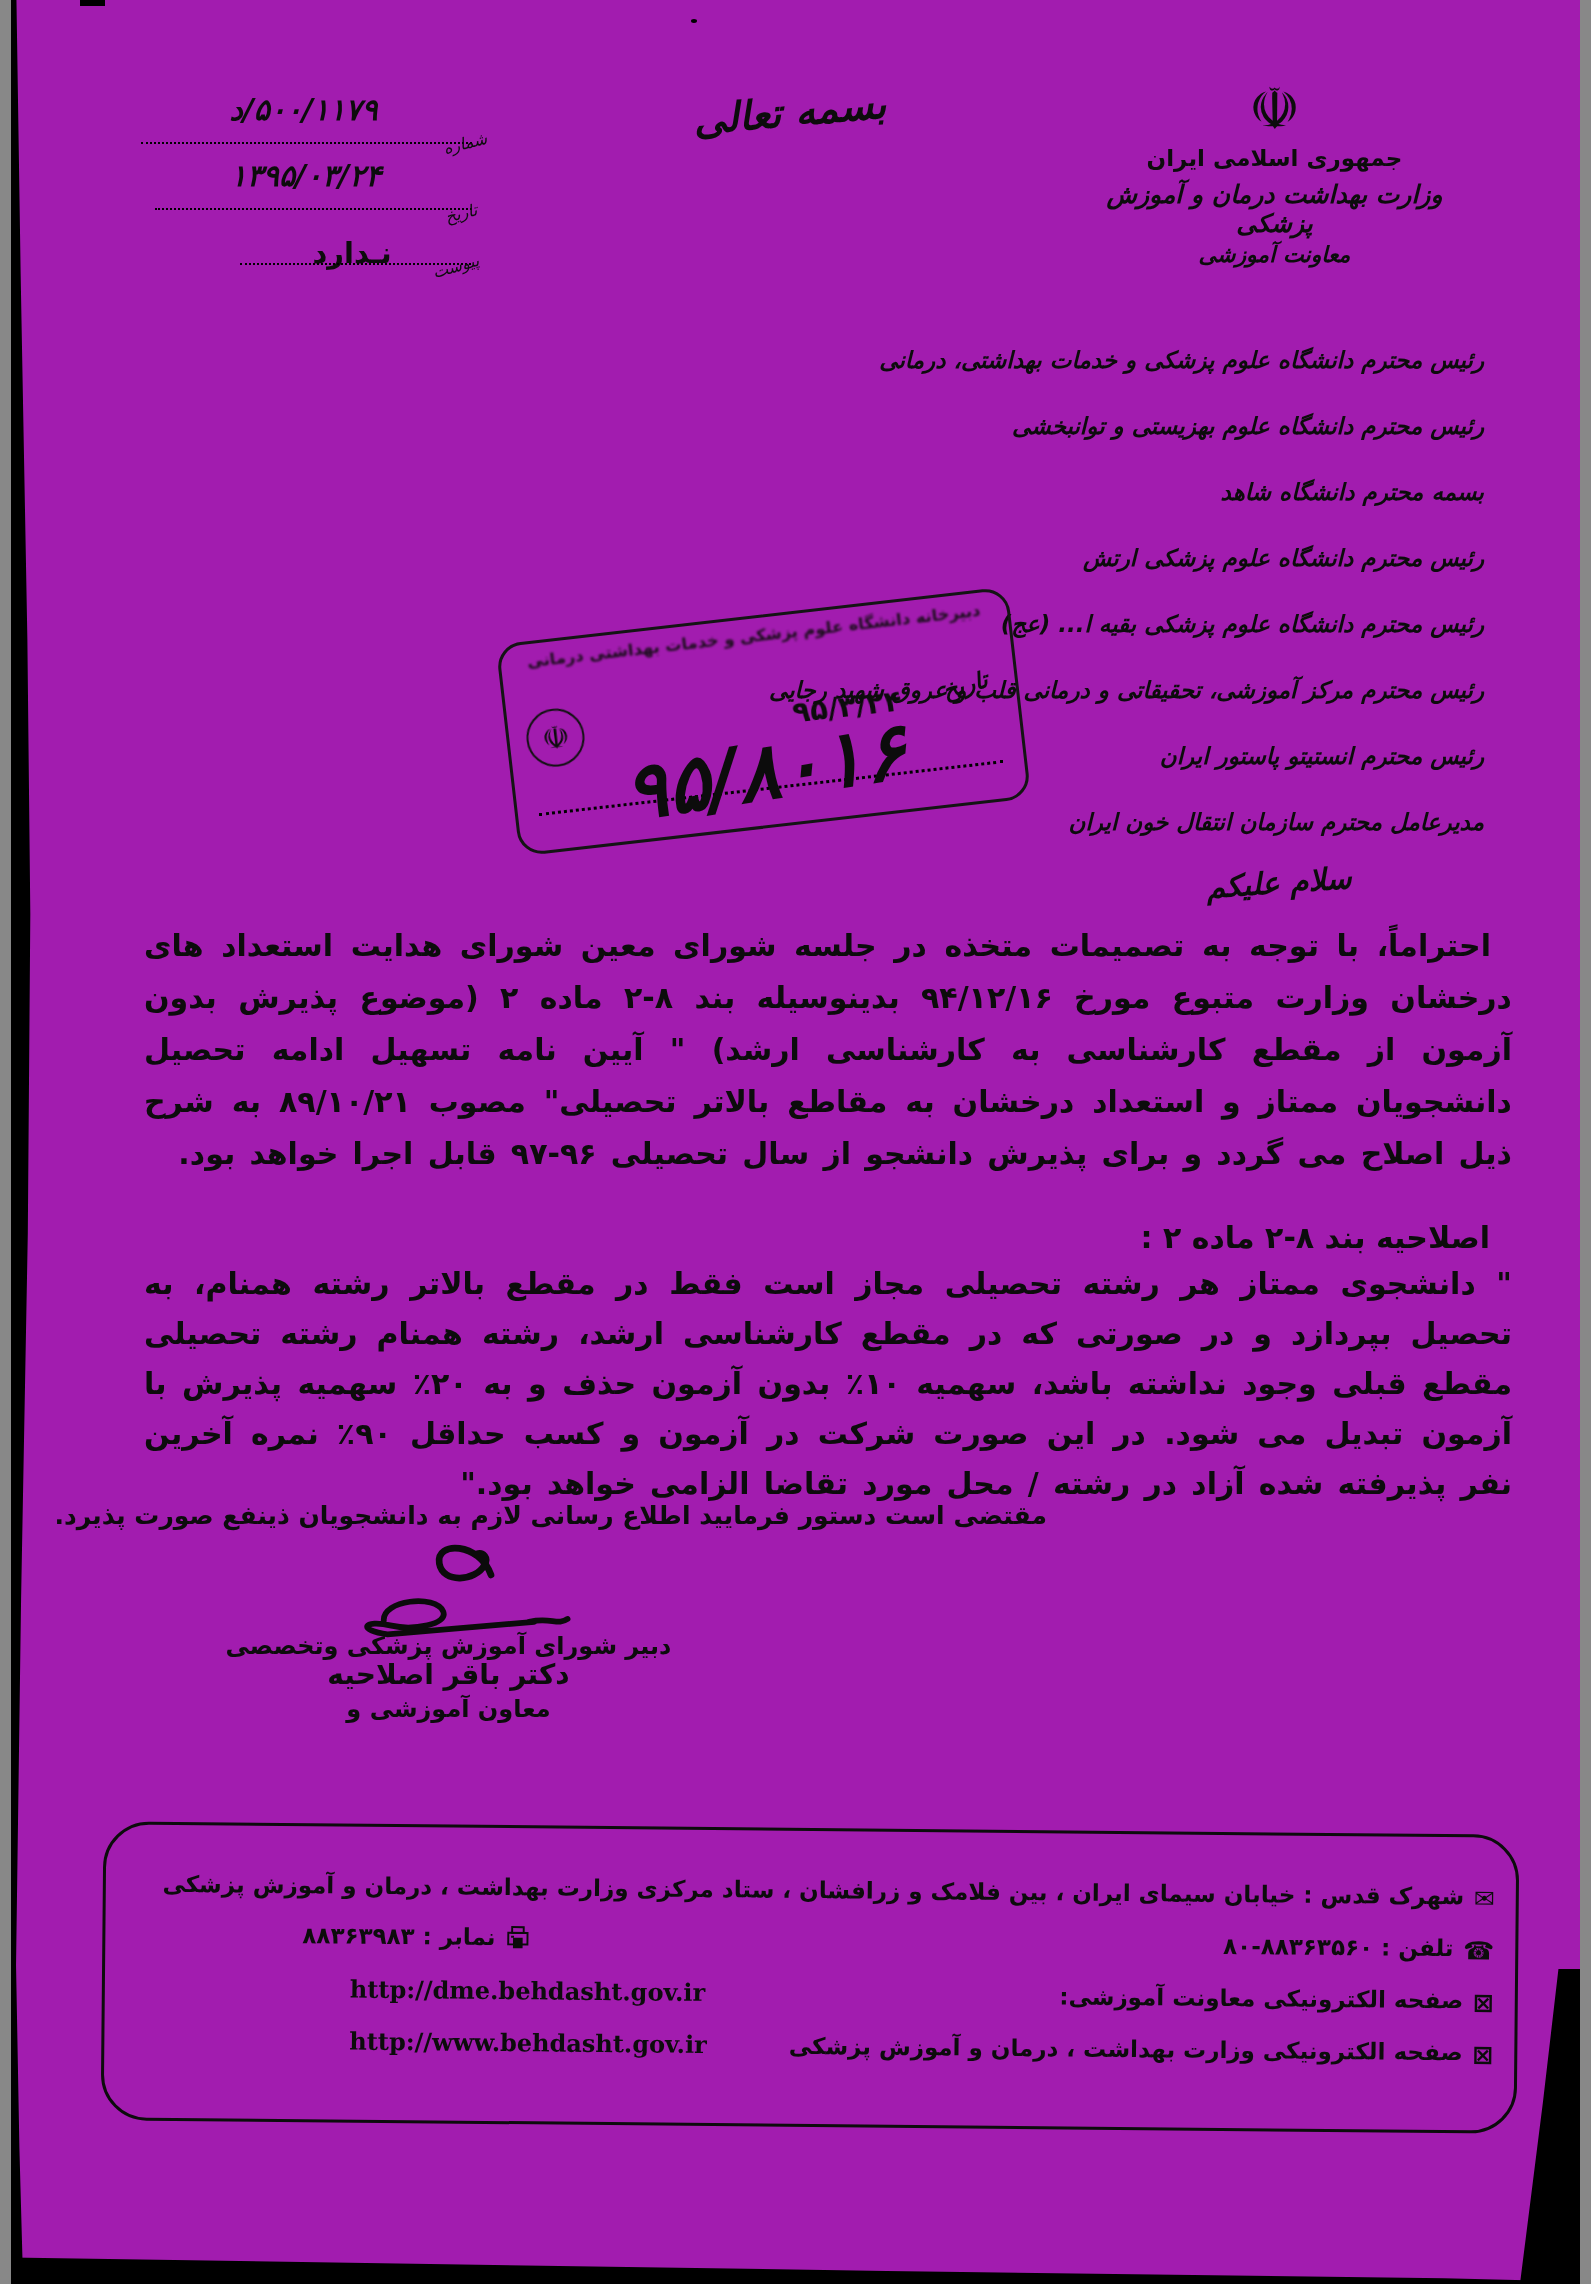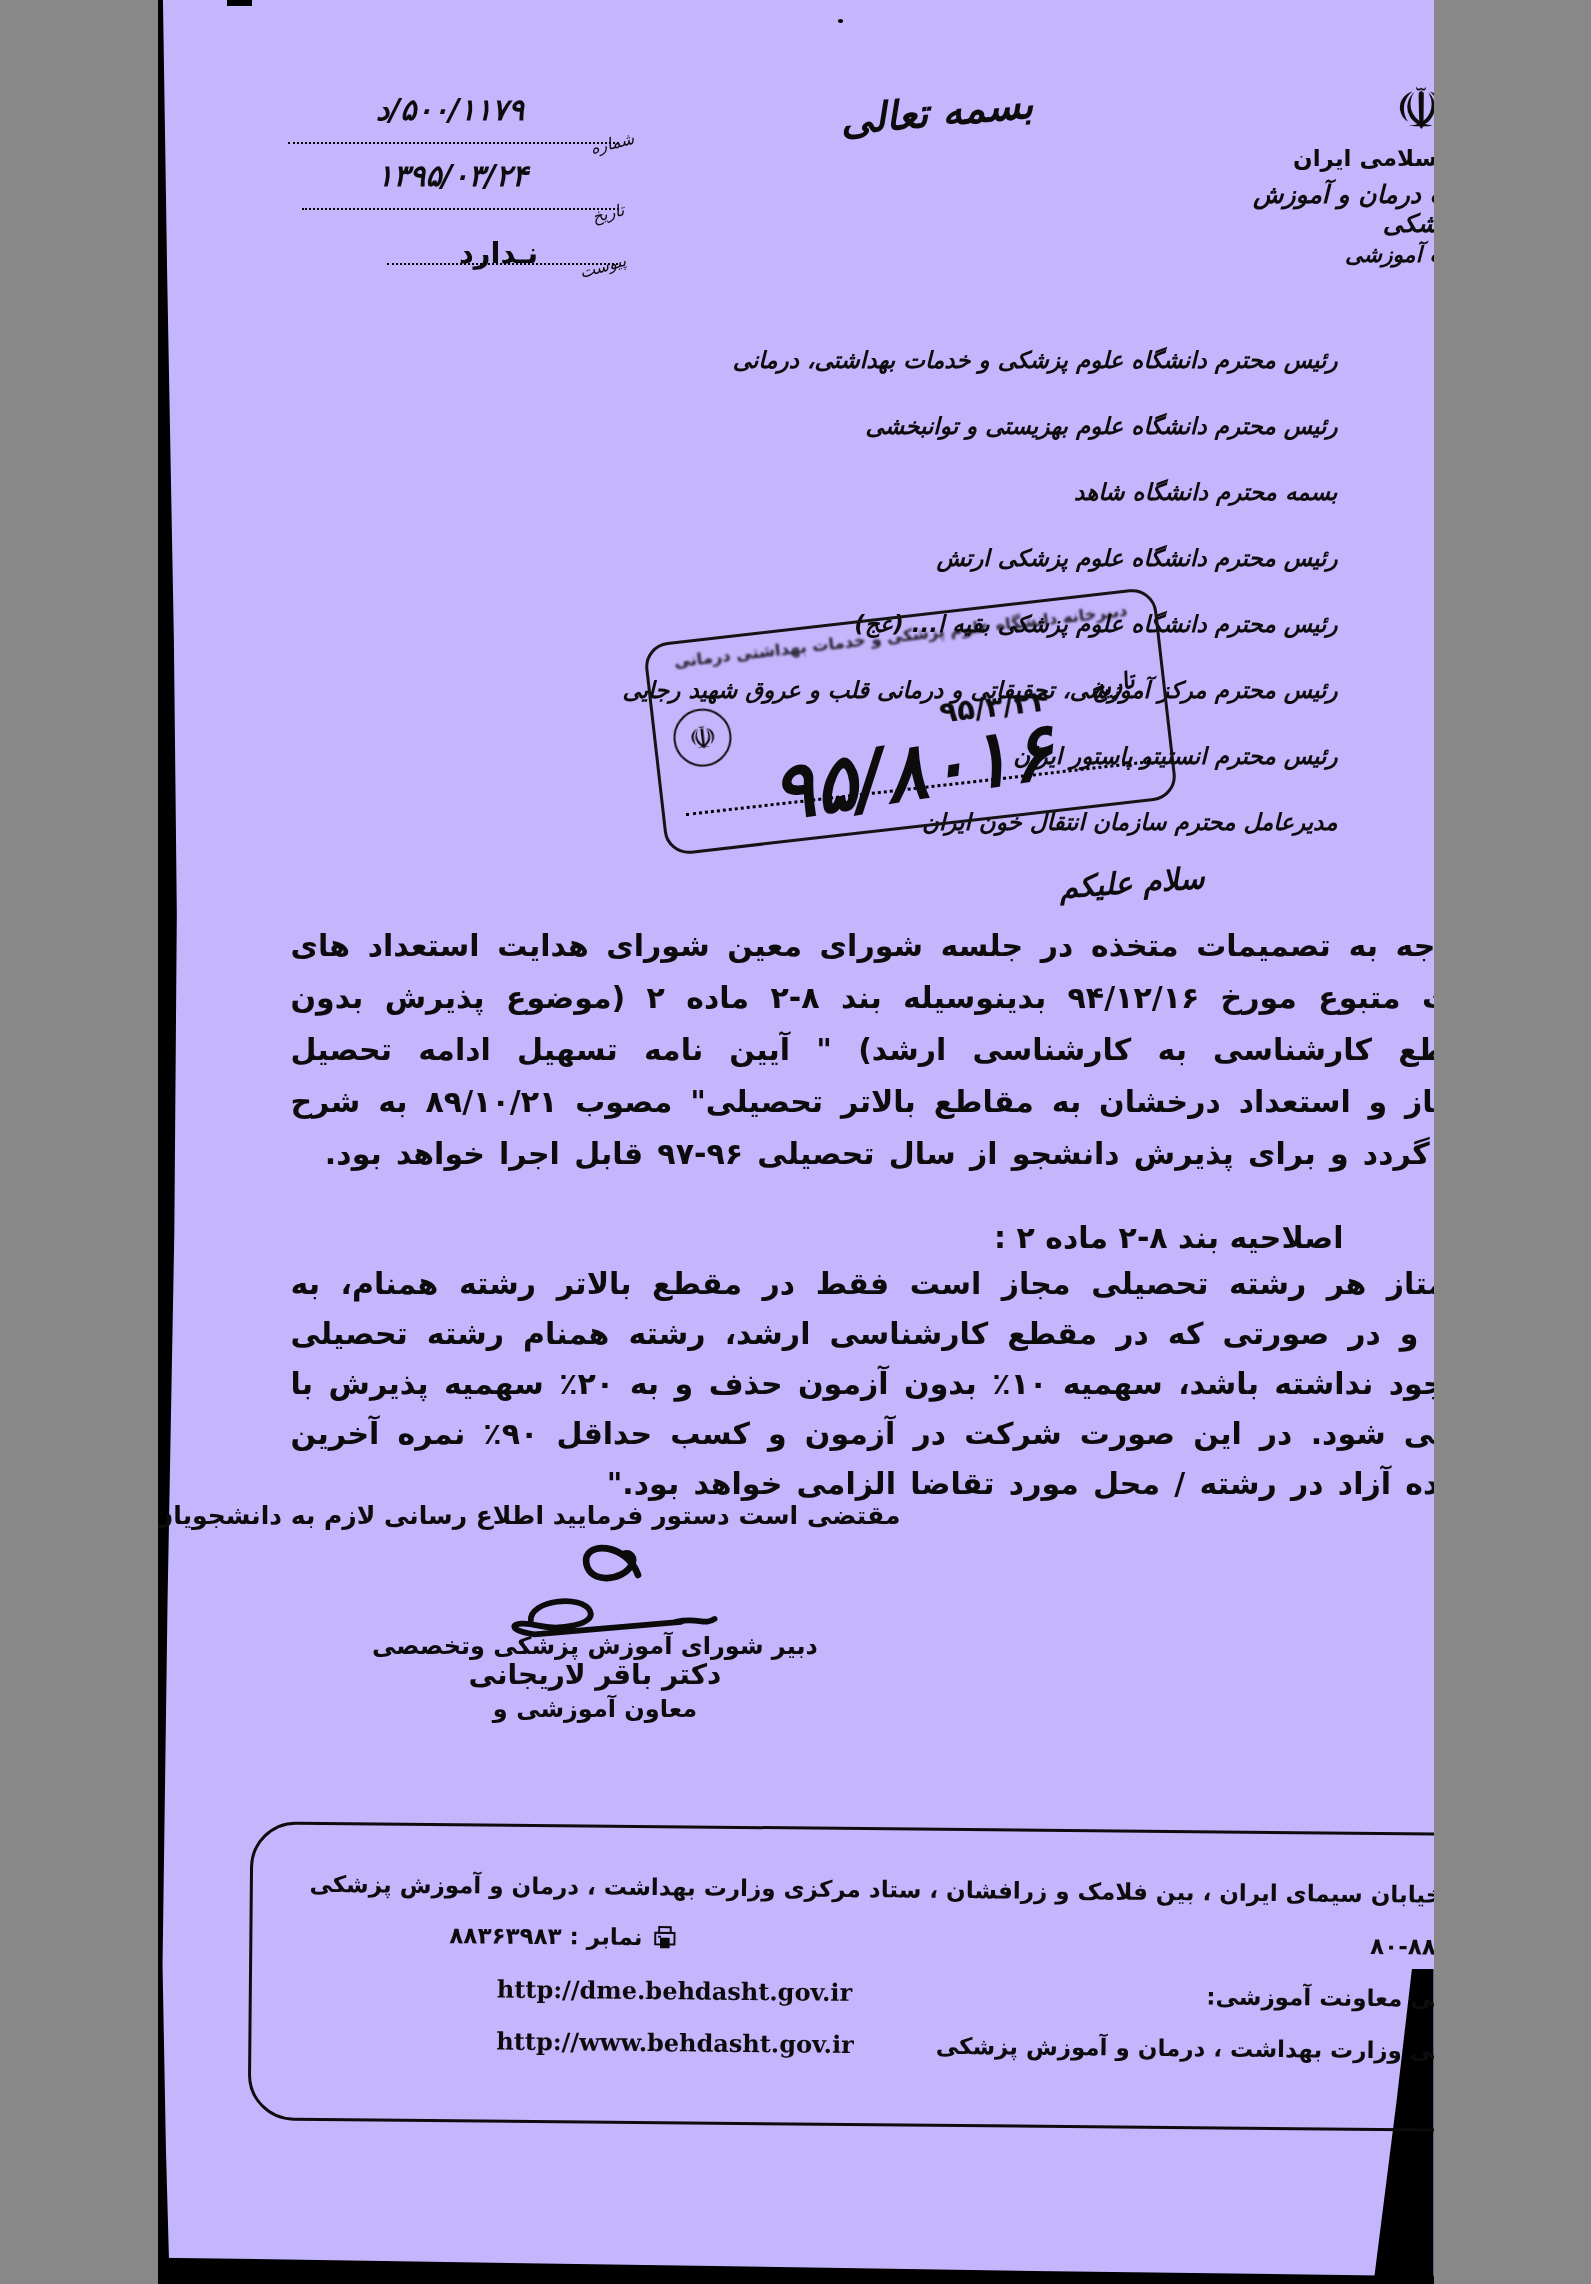--- a/index.html
+++ b/index.html
@@ -1,18 +1,18 @@
 <!DOCTYPE html>
 <html lang="fa"><head>
 <meta charset="utf-8">
 <style>
   html,body{margin:0;padding:0;background:#888;}
   .page{
-    position:relative;width:1276px;height:2285px;margin:0 auto;
-    background:#c4b5fd;overflow:hidden;color:#0c0c0c;
+    position:relative;width:1569px;height:2285px;margin:0 auto;
+    background:#a21caf;overflow:hidden;color:#0c0c0c;
     font-family:"DejaVu Sans", sans-serif;direction:rtl;
   }
   .abs{position:absolute;}
   .hw{font-style:italic;}
   
   .edge-left{left:0;top:0;width:21px;height:2285px;background:#000;
     clip-path:polygon(0 0,26% 0,46% 12%,78% 28%,92% 40%,80% 54%,48% 70%,24% 86%,40% 94%,58% 100%,0 100%);}
   .edge-bottom{left:0;top:2248px;width:1592px;height:37px;background:#000;
     clip-path:polygon(0 26%,55% 62%,90% 82%,100% 92%,100% 100%,0 100%);}
   .edge-right{right:0;top:1969px;width:77px;height:315px;background:#000;
@@ -141,21 +141,21 @@
 
   <div class="abs body-p2">" دانشجوی ممتاز هر رشته تحصیلی مجاز است فقط در مقطع بالاتر رشته همنام، به تحصیل بپردازد و در صورتی که در مقطع کارشناسی ارشد، رشته همنام رشته تحصیلی مقطع قبلی وجود نداشته باشد، سهمیه ۱۰٪ بدون آزمون حذف و به ۲۰٪ سهمیه پذیرش با آزمون تبدیل می شود. در این صورت شرکت در آزمون و کسب حداقل ۹۰٪ نمره آخرین نفر پذیرفته شده آزاد در رشته / محل مورد تقاضا الزامی خواهد بود."</div>
 
   <div class="abs closing">مقتضی است دستور فرمایید اطلاع رسانی لازم به دانشجویان ذینفع صورت پذیرد.</div>
 
   <svg class="abs sig-svg" viewBox="0 0 270 140" fill="none" stroke="#0b0b0b" stroke-linecap="round">
     <path d="M170 48 C158 14 112 12 116 36 C120 58 154 54 163 38 C168 30 162 24 155 26" stroke-width="7"></path>
     <path d="M58 96 C56 74 112 68 120 86 C126 100 88 106 66 101 C36 94 30 106 62 110 L215 97" stroke-width="6"></path>
     <path d="M210 97 C232 92 240 101 250 94" stroke-width="6"></path>
   </svg>
-  <div class="abs sig-name">دکتر باقر لاریجانی</div>
+  <div class="abs sig-name">دکتر باقر اصلاحیه</div>
   <div class="abs sig-title1">معاون آموزشی و</div>
   <div class="abs sig-title2">دبیر شورای آموزش پزشکی وتخصصی</div>
 
   <div class="abs footer-box">
     <div class="f-row f-address"><span class="f-icon">✉</span><span>شهرک قدس : خیابان سیمای ایران ، بین فلامک و زرافشان ، ستاد مرکزی وزارت بهداشت ، درمان و آموزش پزشکی</span></div>
 
     <div class="f-row f-phone"><span class="f-icon">☎</span><span>تلفن : ۸۸۳۶۳۵۶۰-۸۰</span></div>
 
     <div class="f-row f-fax"><svg class="fax-svg" viewBox="0 0 26 26" fill="none" stroke="#0b0b0b" stroke-width="2">
           <rect x="7" y="2" width="12" height="6"></rect>

